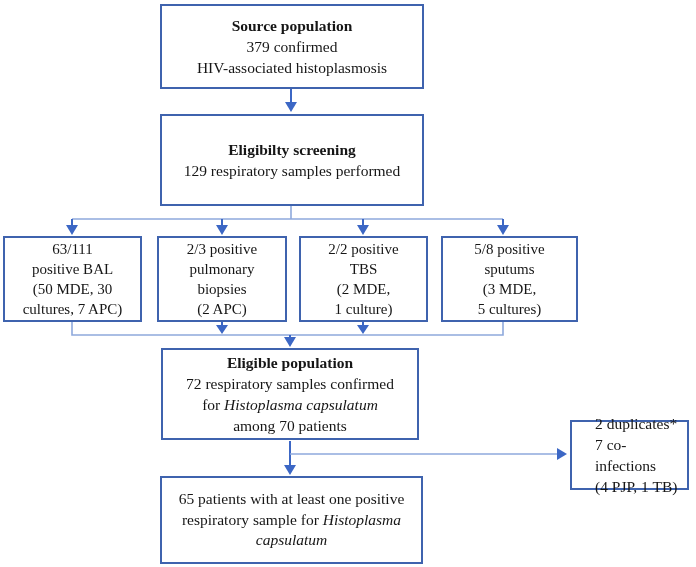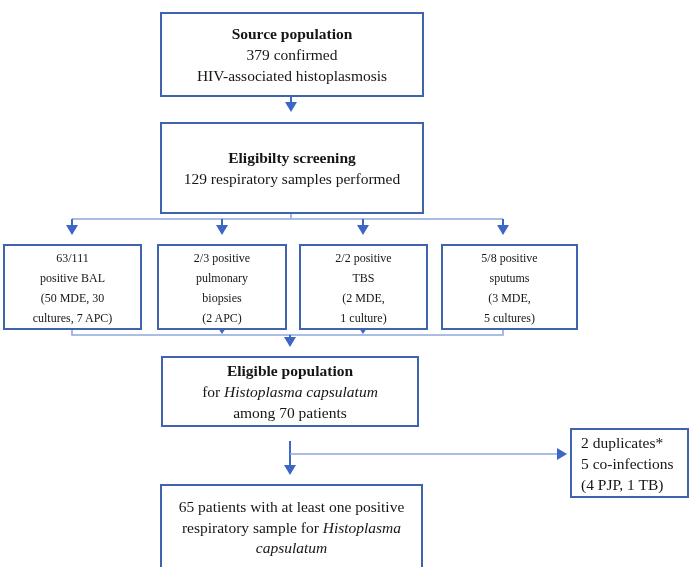--- a/index.html
+++ b/index.html
@@ -29,34 +29,33 @@
     box-sizing: border-box;
     border: 2px solid var(--box-border);
     background: #ffffff;
     display: flex;
     flex-direction: column;
     justify-content: center;
     align-items: center;
     text-align: center;
     font-size: 15.5px;
     line-height: 21px;
-    margin-top: 8px;
   }
   .fbox .t { font-weight: bold; }
   .fbox .it { font-style: italic; }
-  .small { font-size: 12px; line-height: 20px; justify-content: flex-end; }
-  .left-align { align-items: flex-start; text-align: left; padding-left: 9px; }
+  .small { font-size: 15px; line-height: 20px; }
+  .left-align { align-items: flex-start; text-align: left; padding-left: 23px; }
   
   .b-source    { left: 160px; top: 4px;   width: 264px; height: 85px; }
   .b-screening { left: 160px; top: 114px; width: 264px; height: 92px; }
   .b-bal       { left: 3px;   top: 236px; width: 139px; height: 86px; }
   .b-biopsies  { left: 157px; top: 236px; width: 130px; height: 86px; }
   .b-tbs       { left: 299px; top: 236px; width: 129px; height: 86px; }
   .b-sputums   { left: 441px; top: 236px; width: 137px; height: 86px; }
-  .b-eligible  { left: 161px; top: 348px; width: 258px; height: 71px; }
+  .b-eligible  { left: 161px; top: 348px; width: 258px; height: 92px; }
   .b-excl      { left: 570px; top: 420px; width: 119px; height: 70px; line-height: 21px; }
   .b-selected  { left: 160px; top: 476px; width: 263px; height: 88px; line-height: 20.5px; }
 </style>
 </head>
 <body>
 
 <div class="canvas">
 
   <svg class="connectors" viewBox="0 0 696 567" xmlns="http://www.w3.org/2000/svg">
 
@@ -125,29 +124,30 @@
 
   <div class="fbox small b-sputums">
     <div>5/8 positive</div>
     <div>sputums</div>
     <div>(3 MDE,</div>
     <div>5 cultures)</div>
   </div>
 
   <div class="fbox b-eligible">
     <div class="t">Eligible population</div>
+    <div>72 respiratory samples confirmed</div>
     <div>
       <span>for </span><span class="it">Histoplasma capsulatum</span>
     </div>
     <div>among 70 patients</div>
   </div>
 
   <div class="fbox left-align b-excl">
     <div>2 duplicates*</div>
-    <div>5 co-infections</div>
+    <div>7 co-infections</div>
     <div>(4 PJP, 1 TB)</div>
   </div>
 
   <div class="fbox b-selected">
     <div>65 patients with at least one positive</div>
     <div>
       <span>respiratory sample for </span><span class="it">Histoplasma</span>
     </div>
     <div class="it">capsulatum</div>
   </div>

